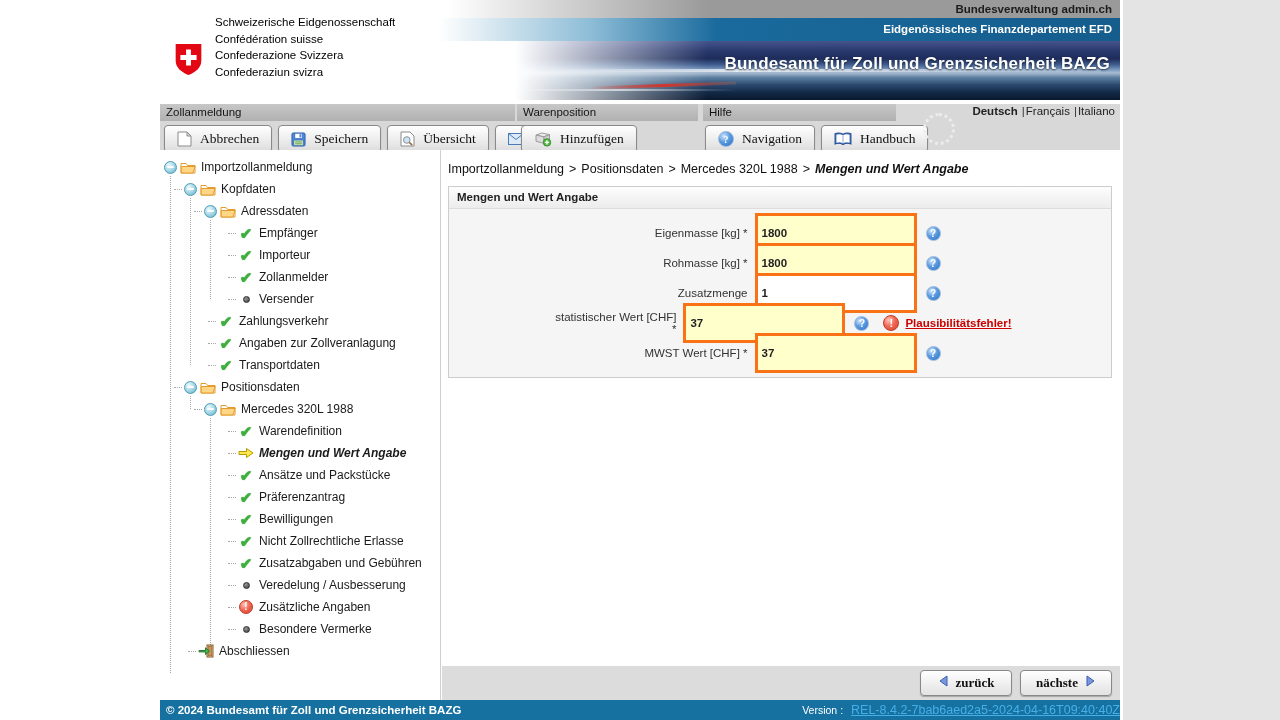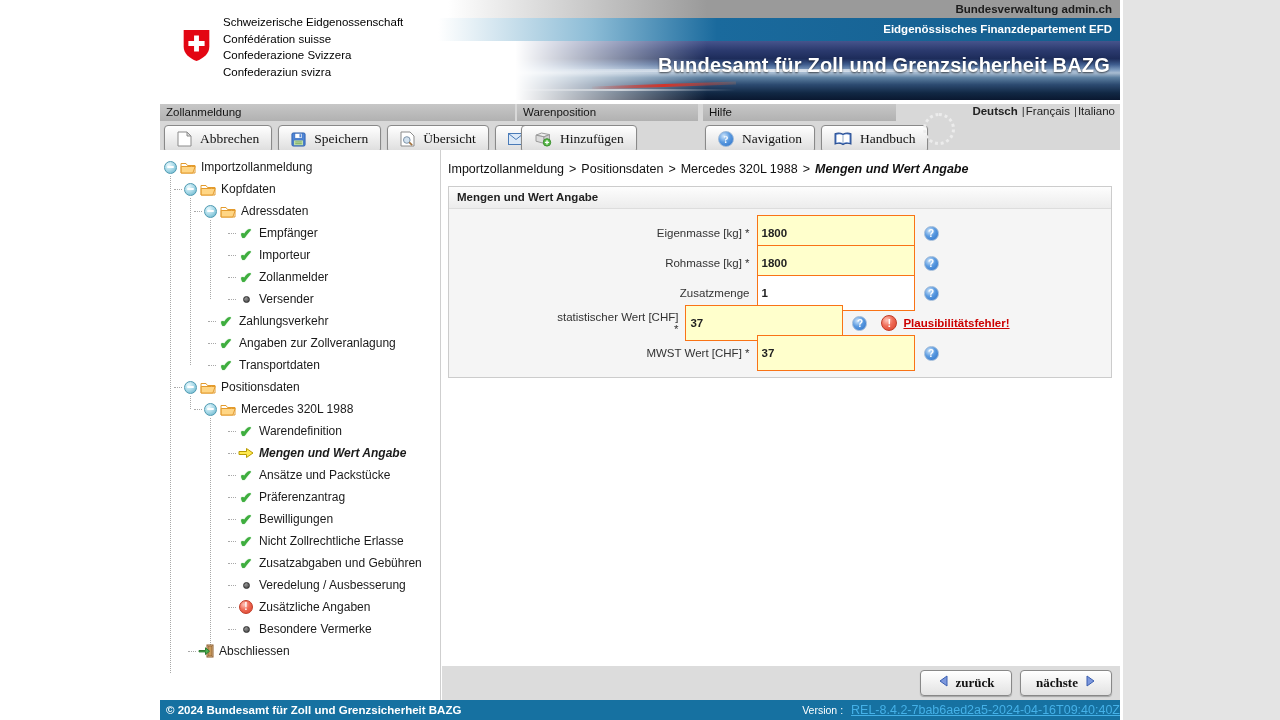--- a/index.html
+++ b/index.html
@@ -16,22 +16,22 @@
     background:linear-gradient(90deg,#fff 29%,#8cbcd6 45%,#1a6a9d 58%,#145d8d 100%);
     color:#fff;font-weight:bold;font-size:11.5px;line-height:23px;text-align:right;box-sizing:border-box;padding-right:8px;}
   .banner{position:absolute;top:41px;left:0;width:960px;height:59px;overflow:hidden;
     background-image:
       linear-gradient(90deg,#ffffff 0%,#ffffff 37%,rgba(255,255,255,0) 57%),
       linear-gradient(180deg,#46548c 0%,#2b3a6e 16%,#1d2c5a 30%,#3f5d8f 40%,#7e9cc0 49%,#a9bdd2 54%,#5c7fa0 62%,#2c4a70 74%,#112844 88%,#0a1830 100%);}
   .streak{position:absolute;pointer-events:none;}
   .streak.s1{left:40%;top:47%;width:58%;height:3px;background:linear-gradient(90deg,rgba(255,255,255,0),rgba(255,255,255,.75) 35%,rgba(255,255,255,.15));filter:blur(.6px);}
   .streak.s2{left:45%;top:73%;width:15%;height:3px;background:linear-gradient(90deg,rgba(255,70,40,.05),rgba(225,45,30,.9) 50%,rgba(255,140,70,.15));transform:rotate(-2deg);filter:blur(.4px);}
   .streak.s3{left:36%;top:82%;width:24%;height:2px;background:linear-gradient(90deg,rgba(255,255,255,0),rgba(255,255,255,.6),rgba(255,255,255,0));}
-  .banner-title{position:absolute;right:10px;top:13px;color:#fff;font-weight:bold;font-size:20px;letter-spacing:.2px;text-shadow:0 1px 2px rgba(0,0,0,.65);}
-  .logo{position:absolute;top:14px;left:23px;display:flex;gap:13px;align-items:center;}
+  .banner-title{position:absolute;right:10px;top:13px;color:#fff;font-weight:bold;font-size:17px;letter-spacing:.2px;text-shadow:0 1px 2px rgba(0,0,0,.65);}
+  .logo{position:absolute;top:14px;left:15px;display:flex;gap:13px;align-items:flex-end;}
   .logo-lines{font-size:11.5px;line-height:16.5px;color:#000;}
 
   
   .toolbar{position:absolute;top:104px;left:0;width:960px;height:46px;background:#d8d8d8;}
   .group-bar{position:absolute;top:0;height:17px;background:linear-gradient(#c7c7c7,#b1b1b1);
     color:#141414;font-size:11.5px;line-height:17px;box-sizing:border-box;padding-left:6px;}
   .gb1{left:0;width:355px;} .gb2{left:357px;width:181px;} .gb3{left:543px;width:193px;}
   .btn-group{position:absolute;top:21px;display:flex;gap:6px;justify-content:flex-end;}
   .bg1{left:4px;} .bg2{left:361px;flex-direction:column;} .bg3{left:545px;}
   .tb-btn{height:26px;border:1px solid #898989;border-radius:4px;
@@ -66,21 +66,21 @@
   .main{position:absolute;left:282px;top:0;width:678px;height:550px;}
   .breadcrumb{padding:12px 0 0 6px;font-size:12.5px;color:#111;}
   .breadcrumb .bc-sep{margin:0 5px;}
   .breadcrumb .bc-current{font-weight:bold;font-style:italic;}
   .panel{position:absolute;left:6px;top:36px;width:662px;border:1px solid #ccc;background:#f5f5f5;}
   .panel-h{height:21px;line-height:21px;background:linear-gradient(#fdfdfd,#ececec);border-bottom:1px solid #ddd;
     font-weight:bold;font-size:11.5px;color:#222;padding-left:8px;}
   .panel-body{padding:9px 0 9px 0;}
   .frow{height:30px;display:flex;align-items:center;justify-content:center;}
   .flabel{width:128px;text-align:right;font-size:11.5px;color:#333;margin-right:7px;flex:none;}
-  .fin{width:148px;height:18px;border:1px solid #f97316;background:#ffffcc;color:#222;
+  .fin{width:148px;height:18px;border:3px solid #f97316;background:#ffffcc;color:#222;
     font:bold 11.5px "Liberation Sans",sans-serif;padding:8px 4px;flex:none;}
   .fin.white{background:#fff;}
   .help{width:15px;height:15px;border-radius:50%;margin-left:9px;flex:none;display:flex;align-items:center;justify-content:center;
     background:radial-gradient(circle at 35% 30%,#cfe6fb,#5a9ae0 45%,#2a6fc8);border:1px solid #9bb8d8;box-sizing:border-box;
     color:#fff;font-size:10px;font-weight:bold;cursor:pointer;}
   .err-wrap{display:flex;align-items:center;gap:6px;margin-left:14px;}
   .err-wrap .round-err{width:16px;height:16px;font-size:11px;}
   .err-link{color:#cc0000;font-weight:bold;font-size:11.5px;text-decoration:underline;cursor:pointer;}
 
   .bottom-strip{position:absolute;left:0;bottom:0;width:678px;height:34px;background:#dcdcdc;

